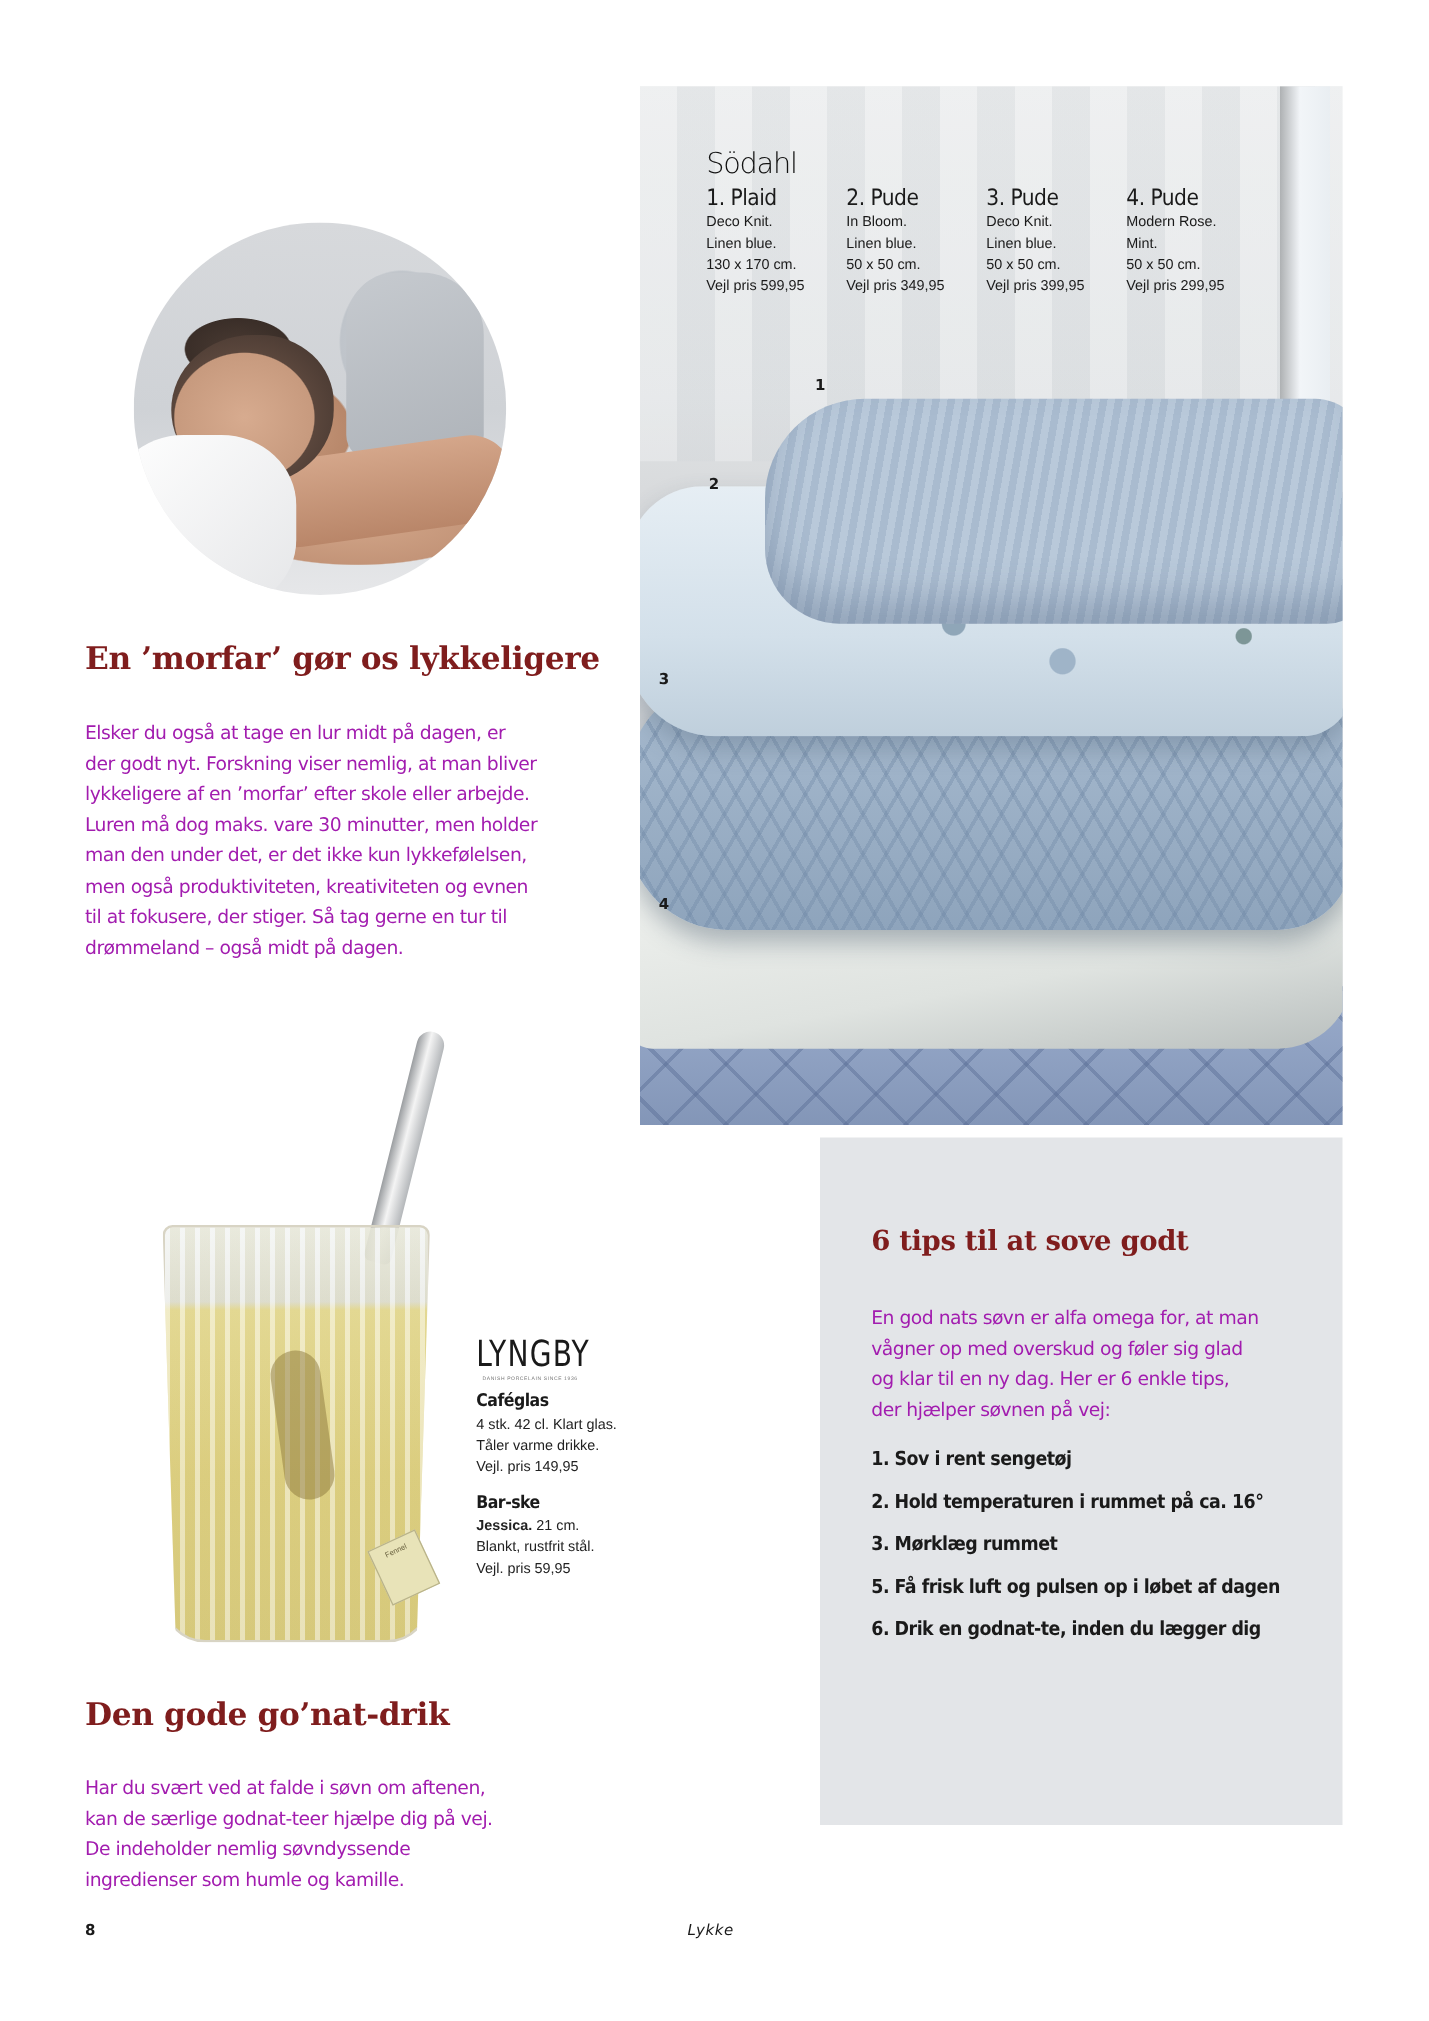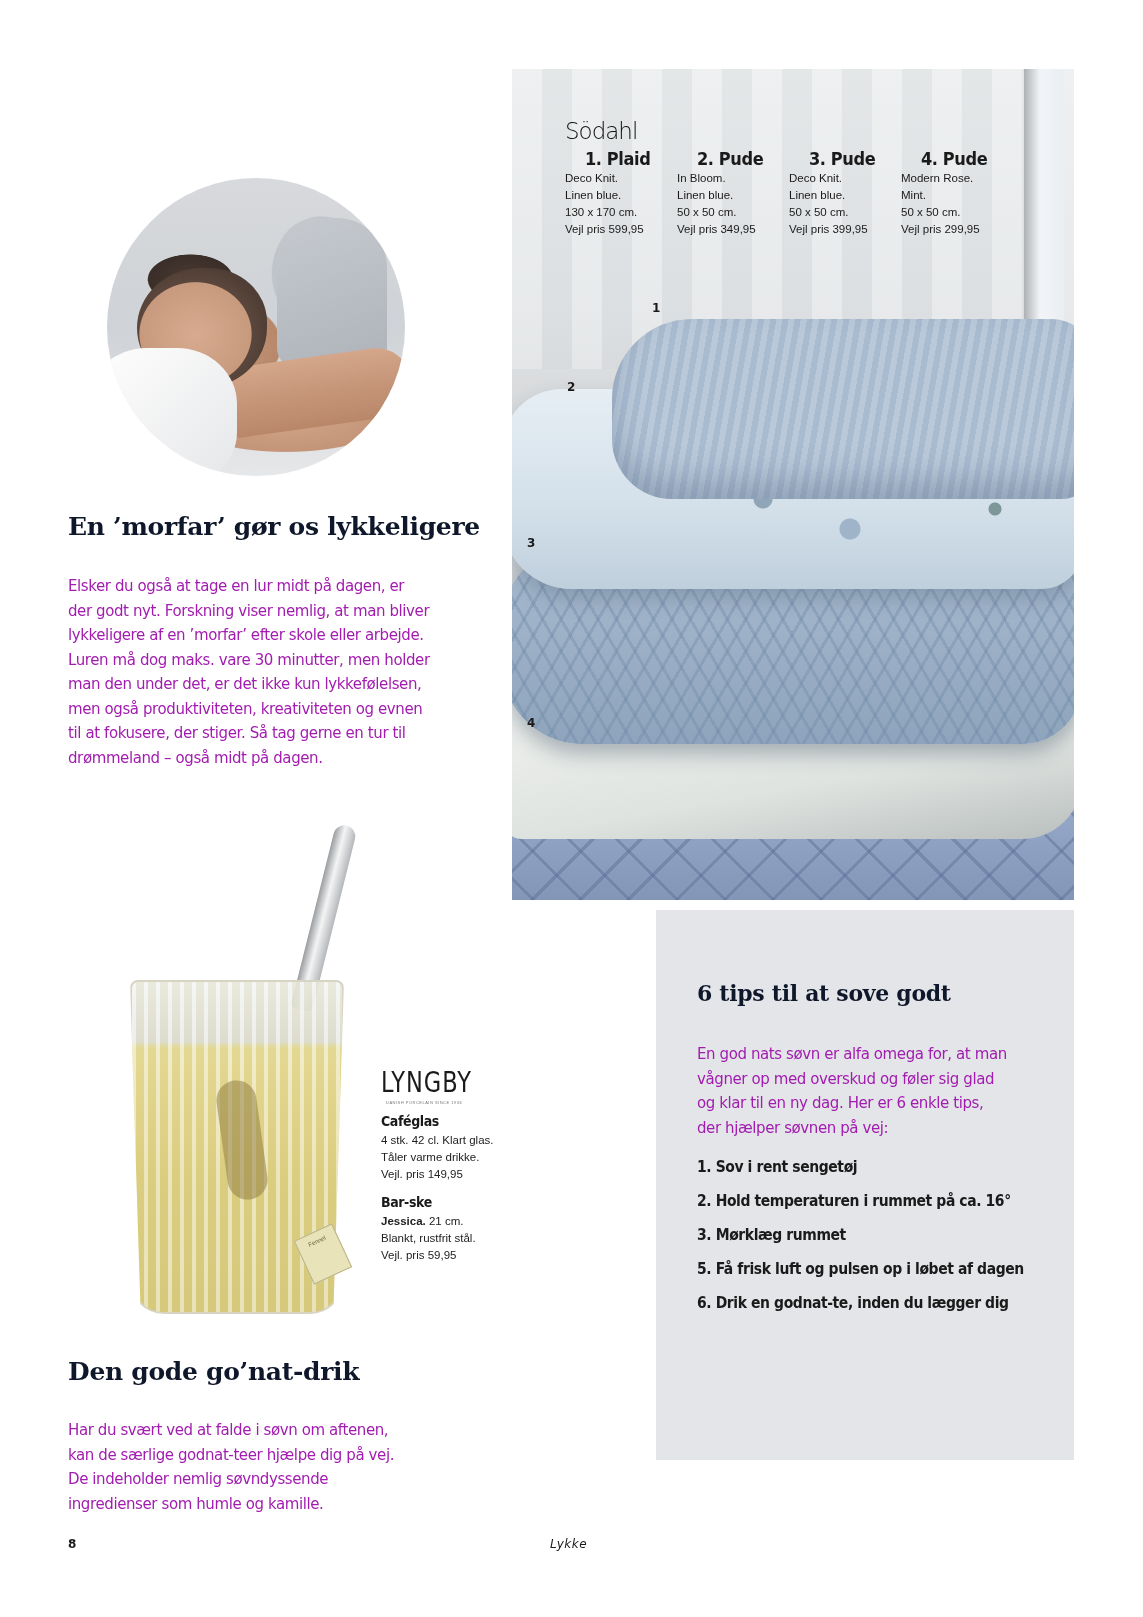--- a/index.html
+++ b/index.html
@@ -20,21 +20,21 @@
   .circle-photo .shirt { position:absolute; left:170px; top:40px; width:110px; height:150px; border-radius:40px 50px 20px 20px;
     background:linear-gradient(160deg,#c6cacf,#aeb3b9); }
   .circle-photo .arm { position:absolute; left:95px; top:180px; width:210px; height:70px; border-radius:40px;
     background:linear-gradient(180deg,#d4a68a,#b98669); transform:rotate(-8deg); }
   .circle-photo .head { position:absolute; left:30px; top:90px; width:130px; height:120px; border-radius:50% 45% 50% 50%;
     background:radial-gradient(ellipse at 45% 55%, #d7ab8f 0%, #c79a7e 55%, #5a463c 56%, #3e312b 100%); }
   .circle-photo .pillow { position:absolute; left:-20px; top:170px; width:150px; height:140px; border-radius:40%;
     background:linear-gradient(135deg,#ffffff,#e5e6e8); }
 
   
-  .h-serif { font-family:"DejaVu Serif", serif; font-weight:bold; color:#0f172a; letter-spacing:-0.3px; }
+  .h-serif { font-family:"DejaVu Serif", serif; font-weight:bold; color:#7f1d1d; letter-spacing:-0.3px; }
   .body-text { font-family:"DejaVu Sans", sans-serif; font-size:15px; line-height:24.5px; color:#a21caf; letter-spacing:-0.4px;margin-top:24px; }
 
   #sec1-title { left:68px; top:512px; font-size:25px; white-space:nowrap; }
   #sec1-body { left:68px; top:550px; width:380px; }
 
   
   .bed-photo { left:512px; top:69px; width:562px; height:831px; overflow:hidden;
     background:linear-gradient(180deg,#e9ebec 0%,#dfe2e4 30%,#d8dadc 40%,#c9ccd0 100%); }
   .bed-photo .window { position:absolute; right:10px; top:0; width:40px; height:300px; background:linear-gradient(90deg,#aeb1b3,#f2f5f8 40%,#e9eef2); }
   .bed-photo .blind { position:absolute; left:0; top:0; width:100%; height:300px;
@@ -64,21 +64,21 @@
       repeating-linear-gradient(45deg, rgba(90,110,150,0.45) 0 3px, transparent 3px 34px),
       repeating-linear-gradient(-45deg, rgba(90,110,150,0.45) 0 3px, transparent 3px 34px),
       linear-gradient(180deg,#9aaccc,#7f92b4); }
 
   .marker { font-family:"DejaVu Sans", sans-serif; font-weight:bold; font-size:12px; color:#1a1a1a; }
 
   
   .brand-sodahl { left:565px; top:118px; font-family:"DejaVu Sans", sans-serif; font-size:23px; font-weight:300; letter-spacing:-1px; color:#111; }
   .products { left:565px; top:148px; display:flex; }
   .product { width:112px; font-family:"Liberation Sans", sans-serif; color:#1a1a1a; }
-  .product .pname { font-family:"DejaVu Sans Condensed","DejaVu Sans", sans-serif; font-weight:bold; font-size:18px; letter-spacing:-0.4px; line-height:22px;margin-left:20px; }
+  .product .pname { font-family:"DejaVu Sans Condensed","DejaVu Sans", sans-serif; font-weight:normal; font-size:18px; letter-spacing:-0.4px; line-height:22px; }
   .product .pline { font-size:11.5px; line-height:17px; white-space:nowrap; }
   .product .pline.b { font-weight:normal; }
 
   
   .glass-area { left:112px; top:790px; width:270px; height:530px; }
   .spoon { position:absolute; left:178px; top:30px; width:22px; height:190px; border-radius:12px 12px 6px 6px;
     background:linear-gradient(90deg,#9a9da0,#f4f4f4 45%,#b4b7ba); transform:rotate(14deg); transform-origin:bottom center; }
   .glass { position:absolute; left:18px; top:190px; width:210px; height:330px; border-radius:8px 8px 34px 34px;
     background:
       repeating-linear-gradient(90deg, rgba(255,255,255,0.45) 0 4px, rgba(200,180,80,0.10) 4px 12px),

